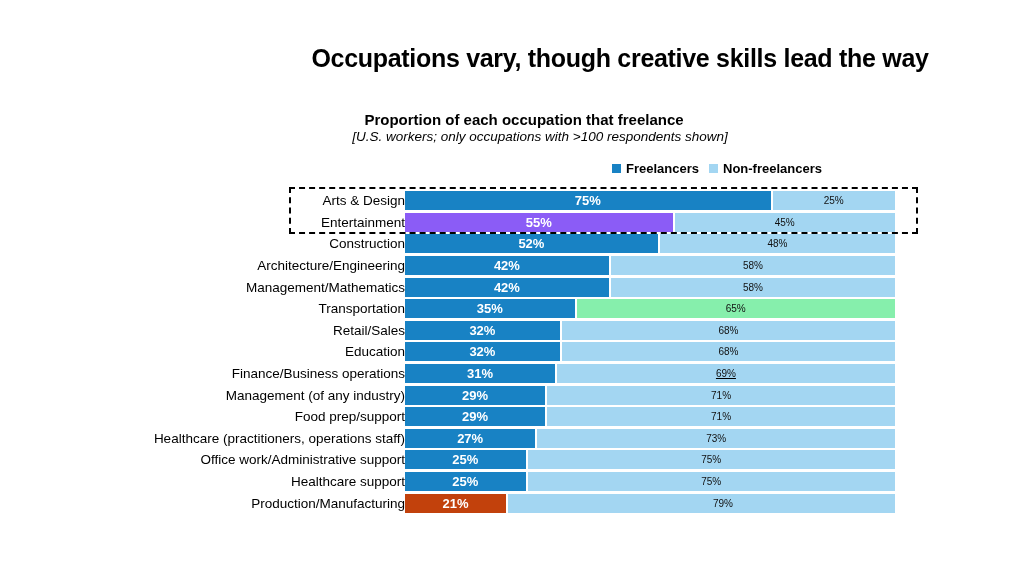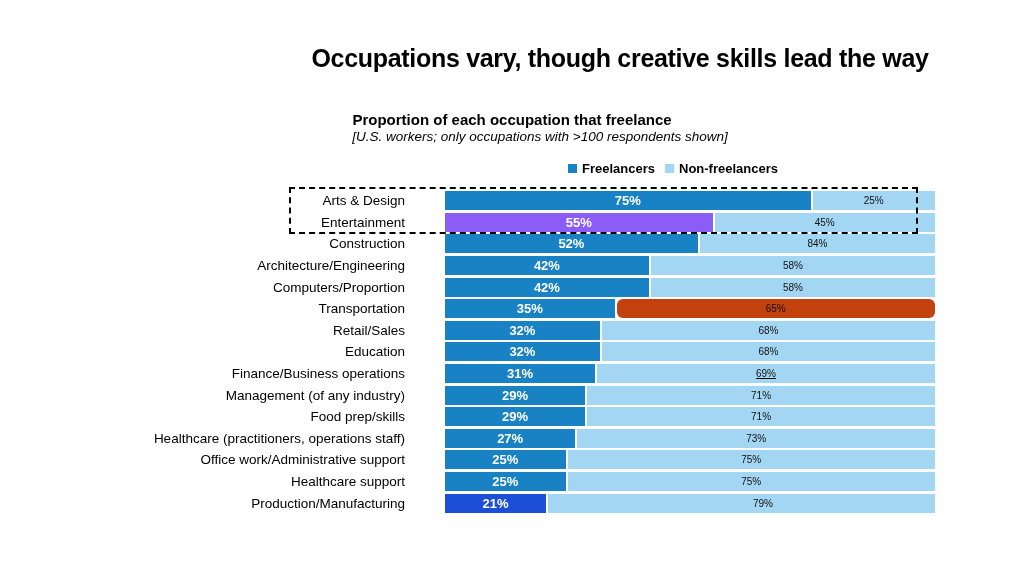--- a/index.html
+++ b/index.html
@@ -5,37 +5,37 @@
   html,body { margin:0; padding:0; background:#ffffff; }
   .slide {
     position:relative; width:1024px; height:572px; background:#ffffff; overflow:hidden;
     font-family:"Liberation Sans", sans-serif; color:#000;
   }
   .main-title {
     position:absolute; top:44px; left:140px; width:960px;
     text-align:center; font-size:25px; font-weight:bold; letter-spacing:-0.3px;
   }
   .chart-subtitle {
-    position:absolute; top:111px; left:134px; width:756px;
+    position:absolute; top:111px; left:146px; width:756px;
     text-align:center; font-size:15px; font-weight:bold;
   }
   .chart-note {
     position:absolute; top:129px; left:162px; width:756px;
     text-align:center; font-size:13.5px; font-style:italic;
   }
   .legend {
-    position:absolute; top:161px; left:508px; width:330px;
+    position:absolute; top:161px; left:552px; width:330px;
     display:flex; justify-content:center; gap:10px; align-items:center;
   }
   .legend-item { display:flex; align-items:center; gap:5px; }
   .legend-swatch { width:9px; height:9px; display:inline-block; }
   .legend-label { font-size:13px; font-weight:bold; }
 
   .chart { position:absolute; top:190px; left:0; width:903px; }
-  .row { display:flex; align-items:center; height:21.6px;gap:40px; }
+  .row { display:flex; align-items:center; height:21.6px; }
   .row-label {
     width:405px; text-align:right; font-size:13.5px; color:#000;
     white-space:nowrap; flex:0 0 405px;
   }
   .bar-area {
     width:490px; flex:0 0 490px; height:19px;
     display:flex; align-items:stretch;
   }
   .seg-dark {
     display:flex; align-items:center; justify-content:center;
@@ -98,56 +98,56 @@
       </div>
     </div>
 
     <div class="row">
       <div class="row-label">Construction</div>
       <div class="bar-area">
         <div class="seg-dark" style="width: 52%; background: rgb(24, 130, 196);">
           <span class="val">52%</span>
         </div>
         <div class="seg-light" style="background: rgb(163, 214, 242);">
-          <span class="val">84%</span>
+          <span class="val">48%</span>
         </div>
       </div>
     </div>
 
     <div class="row">
       <div class="row-label">Architecture/Engineering</div>
       <div class="bar-area">
         <div class="seg-dark" style="width: 42%; background: rgb(24, 130, 196);">
           <span class="val">42%</span>
         </div>
         <div class="seg-light" style="background: rgb(163, 214, 242);">
           <span class="val">58%</span>
         </div>
       </div>
     </div>
 
     <div class="row">
-      <div class="row-label">Computers/Proportion</div>
+      <div class="row-label">Management/Mathematics</div>
       <div class="bar-area">
         <div class="seg-dark" style="width: 42%; background: rgb(24, 130, 196);">
           <span class="val">42%</span>
         </div>
         <div class="seg-light" style="background: rgb(163, 214, 242);">
           <span class="val">58%</span>
         </div>
       </div>
     </div>
 
     <div class="row">
       <div class="row-label">Transportation</div>
       <div class="bar-area">
         <div class="seg-dark" style="width: 35%; background: rgb(24, 130, 196);">
           <span class="val">35%</span>
         </div>
-        <div class="seg-light" style="background: #c2410c; border-radius: 6px;">
+        <div class="seg-light" style="background: #86efac;">
           <span class="val">65%</span>
         </div>
       </div>
     </div>
 
     <div class="row">
       <div class="row-label">Retail/Sales</div>
       <div class="bar-area">
         <div class="seg-dark" style="width: 32%; background: rgb(24, 130, 196);">
           <span class="val">32%</span>
@@ -188,21 +188,21 @@
         <div class="seg-dark" style="width: 29%; background: rgb(24, 130, 196);">
           <span class="val">29%</span>
         </div>
         <div class="seg-light" style="background: rgb(163, 214, 242);">
           <span class="val">71%</span>
         </div>
       </div>
     </div>
 
     <div class="row">
-      <div class="row-label">Food prep/skills</div>
+      <div class="row-label">Food prep/support</div>
       <div class="bar-area">
         <div class="seg-dark" style="width: 29%; background: rgb(24, 130, 196);">
           <span class="val">29%</span>
         </div>
         <div class="seg-light" style="background: rgb(163, 214, 242);">
           <span class="val">71%</span>
         </div>
       </div>
     </div>
 
@@ -238,21 +238,21 @@
         </div>
         <div class="seg-light" style="background: rgb(163, 214, 242);">
           <span class="val">75%</span>
         </div>
       </div>
     </div>
 
     <div class="row">
       <div class="row-label">Production/Manufacturing</div>
       <div class="bar-area">
-        <div class="seg-dark" style="width: 21%; background: #1d4ed8;">
+        <div class="seg-dark" style="width: 21%; background: #c2410c;">
           <span class="val">21%</span>
         </div>
         <div class="seg-light" style="background: rgb(163, 214, 242); padding-left: 43px;">
           <span class="val">79%</span>
         </div>
       </div>
     </div>
   </div>
 
   <div class="highlight-box"></div>

